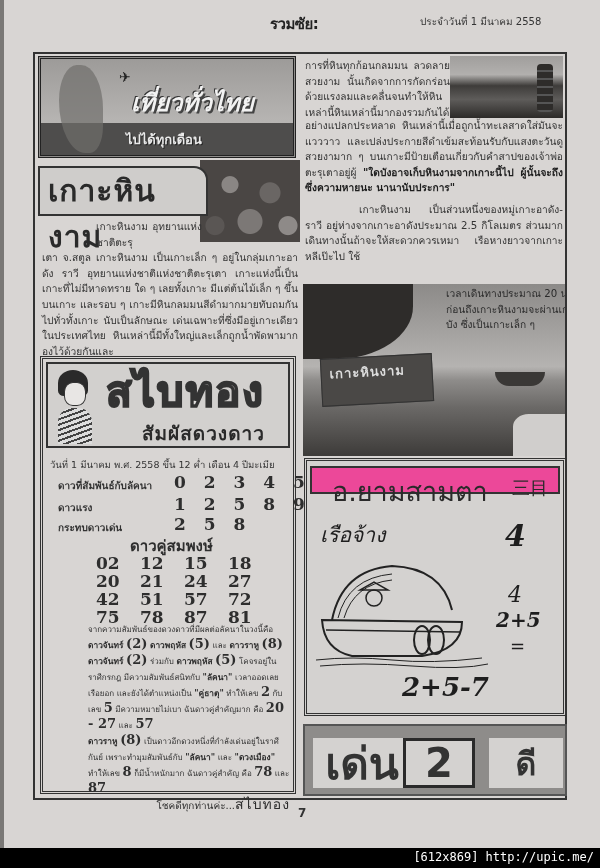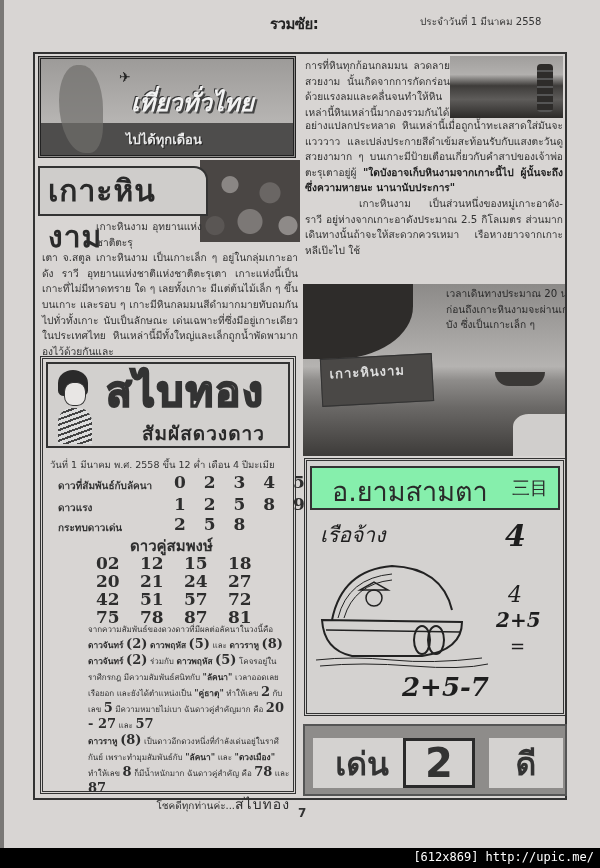--- a/index.html
+++ b/index.html
@@ -25,21 +25,21 @@
   .banner .subtitle { position: absolute; left: 85px; top: 70px; font-size: 13px; font-weight: bold; color: #eaeaea; text-shadow: 1px 1px 0 #222; }
 
   
   .kohtitle { left: 38px; top: 166px; width: 170px; height: 50px; border: 2px solid #333; border-radius: 0 14px 0 0; background: #cfcdcb; font-size: 30px; font-weight: bold; color: #2a2a2a; padding-left: 8px; line-height: 46px; letter-spacing: 1px; }
 
   .photo { background: #555; overflow: hidden; }
   .stones { left: 200px; top: 160px; width: 100px; height: 82px; background: radial-gradient(circle at 30% 30%, #8a8684 8px, transparent 9px), radial-gradient(circle at 70% 40%, #6a6664 10px, transparent 11px), radial-gradient(circle at 50% 75%, #7c7876 12px, transparent 13px), radial-gradient(circle at 15% 80%, #5a5654 9px, transparent 10px), radial-gradient(circle at 88% 80%, #8e8a88 9px, transparent 10px), #4a4644; }
 
   .textcol { font-size: 10.2px; line-height: 15.6px; color: #333; text-align: justify; }
   .textcol p { text-indent: 0; }
-  .textcol .indent { text-indent: 54px; }
+  .textcol .indent { text-indent: 54px; margin-top: 6px; }
   .textcol b { color: #1e1e1e; }
 
   .lefttext { left: 42px; top: 219px; width: 256px; }
   .lefttext p:first-child { padding-left: 54px; width: 160px; }
 
   .righttext-top { left: 305px; top: 58px; width: 145px; }
   .rock-photo { left: 450px; top: 56px; width: 113px; height: 62px; background: linear-gradient(180deg, #a09e9c 0%, #b2b0ae 30%, #3e3c3a 48%, #5e5c5a 70%, #2c2a28 100%); }
   .rock-stack { position: absolute; right: 10px; top: 8px; width: 16px; height: 48px; background: repeating-linear-gradient(#2e2c2a 0 6px, #555 6px 8px); border-radius: 4px; }
   .righttext-mid { left: 305px; top: 118px; width: 258px; }
 
@@ -69,36 +69,36 @@
 
   .notes { left: 48px; top: 623px; width: 242px; font-size: 8px; line-height: 14.2px; color: #2e2e2e; }
   .notes .ind { padding-left: 40px; }
   .notes b { font-weight: bold; font-size: 8.4px; }
   .notes .n { font-family: "DejaVu Serif", serif; font-size: 13px; font-weight: bold; }
   .notes .sign { text-align: right; font-size: 10px; }
   .notes .sign .brand { font-size: 14px; letter-spacing: 1px; }
 
   
   .yambox { left: 304px; top: 458px; width: 262px; height: 258px; border: 3px double #333; background: #d4d2d0; }
-  .yamtitle { left: 310px; top: 466px; width: 250px; height: 44px; border: 2px solid #333; background: #86efac; }
+  .yamtitle { left: 310px; top: 466px; width: 250px; height: 28px; border: 2px solid #333; background: #ec4899; }
   .yamtitle .t { position: absolute; left: 20px; top: 2px; font-size: 27px; color: #2a2a2a; font-family: "DejaVu Sans", sans-serif; }
   .yamtitle .k { position: absolute; right: 10px; top: 8px; font-size: 18px; color: #2a2a2a; }
   .handwrite { font-family: "DejaVu Serif", serif; font-style: italic; color: #1e1e1e; }
   .hw-boatword { left: 320px; top: 518px; font-size: 21px; }
   .hw-4 { left: 505px; top: 518px; font-size: 30px; font-weight: bold; }
   .hw-4b { left: 508px; top: 582px; font-size: 22px; }
   .hw-25 { left: 496px; top: 608px; font-size: 20px; font-weight: bold; }
   .hw-eq { left: 510px; top: 636px; font-size: 18px; }
   .hw-bottom { left: 402px; top: 672px; font-size: 26px; font-weight: bold; }
   .sketch { left: 312px; top: 560px; width: 180px; height: 110px; }
 
   
   .playbanner { left: 303px; top: 724px; width: 264px; height: 72px; background: #8e8c8a; border: 2px solid #555; }
   .pb-cell { position: absolute; top: 12px; height: 50px; background: #d4d2d0; display: flex; align-items: center; justify-content: center; font-weight: bold; color: #333; }
-  .pb-left { left: 8px; width: 98px; font-size: 32px; }
+  .pb-left { left: 8px; width: 98px; font-size: 44px; }
   .pb-mid { left: 98px; width: 72px; border: 3px solid #2a2a2a; font-size: 40px; font-family: "DejaVu Sans", sans-serif; }
   .pb-right { left: 184px; width: 74px; font-size: 32px; }
 
   .pagenum { left: 298px; top: 806px; font-size: 12px; font-weight: bold; color: #333; }
 
   .footer { left: 0; top: 848px; width: 600px; height: 20px; background: #000; text-align: right; }
   .footer .stamp { position: absolute; right: 6px; top: 2px; color: #fff; font-family: "DejaVu Sans Mono", monospace; font-size: 12px; }
   .leftedge { left: 0; top: 0; width: 4px; height: 848px; background: #7a7876; }
 </style>
 </head>

